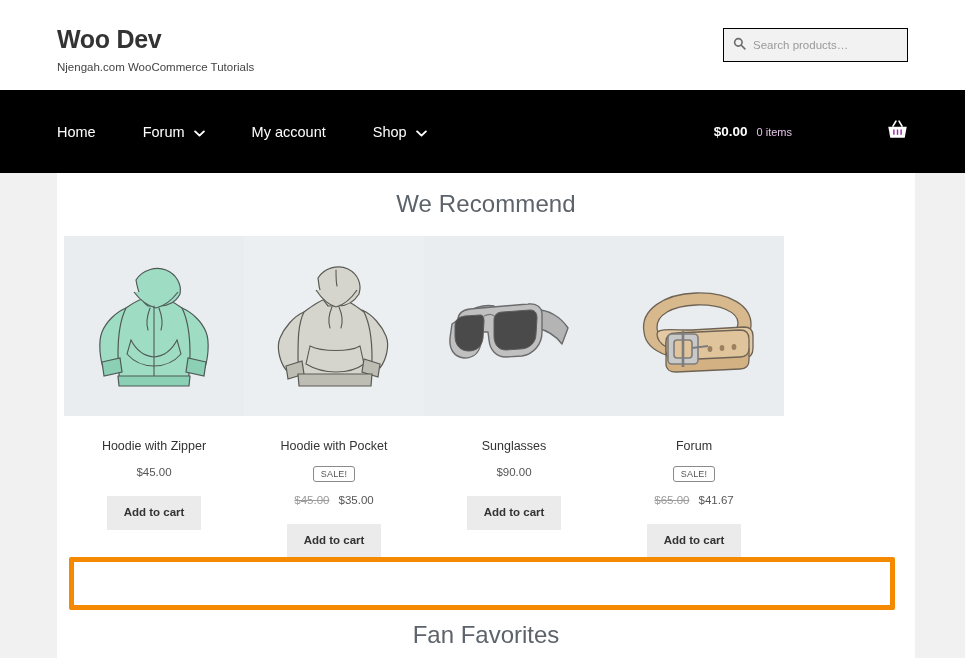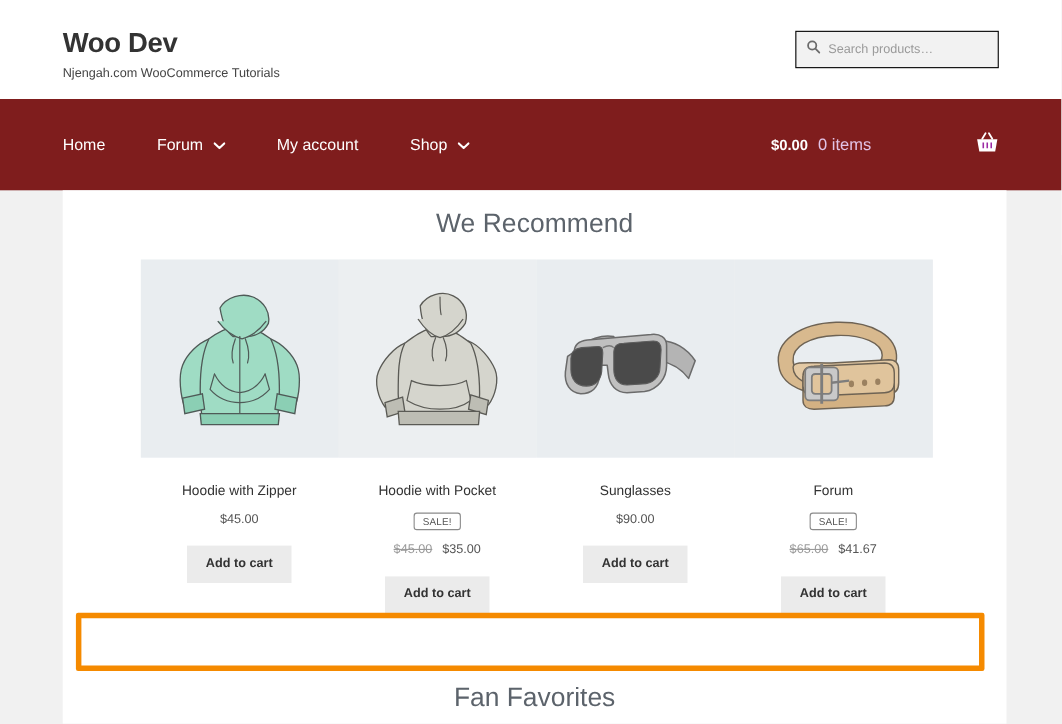--- a/index.html
+++ b/index.html
@@ -58,21 +58,21 @@
     font-family: "Liberation Sans", sans-serif;
     font-size: 11.5px;
     color: #555555;
     width: 100%;
     padding: 0;
   }
   .search-input::placeholder { color: #9a9a9a; }
 
   
   .nav-bar {
-    background: #7f1d1d;
+    background: #000000;
     height: 83px;
     display: flex;
     align-items: center;
     justify-content: space-between;
     padding: 0 57px;
   }
   .nav-menu { display: flex; align-items: center; gap: 0; }
   .nav-item {
     display: flex;
     align-items: center;
@@ -89,21 +89,21 @@
 
   .cart-area { display: flex; align-items: center; }
   .cart-summary {
     display: flex;
     align-items: baseline;
     gap: 9px;
     margin-right: 95px;
     cursor: pointer;
   }
   .cart-total { color: #ffffff; font-size: 13.5px; font-weight: bold; }
-  .cart-count { color: #e2c3e6; font-size: 15px; }
+  .cart-count { color: #e2c3e6; font-size: 11px; }
   .basket-icon { display: block; cursor: pointer; }
 
   
   .content-wrap {
     position: relative;
     background: #ffffff;
     margin: 0 50px 0 57px;
     height: 485px;
     padding-top: 0;
   }
@@ -112,21 +112,21 @@
     font-size: 24px;
     font-weight: normal;
     color: #5c636b;
     margin: 0;
     padding-top: 17px;
     letter-spacing: 0.1px;
   }
 
   .products {
     display: flex;
-    justify-content: center;
+    justify-content: flex-start;
     padding: 18px 4px 0 7px;
   }
   .product { width: 180px; text-align: center; }
   .product-thumb {
     width: 180px;
     height: 180px;
     background: #e9edf0;
     display: block;
   }
   .product-title {

